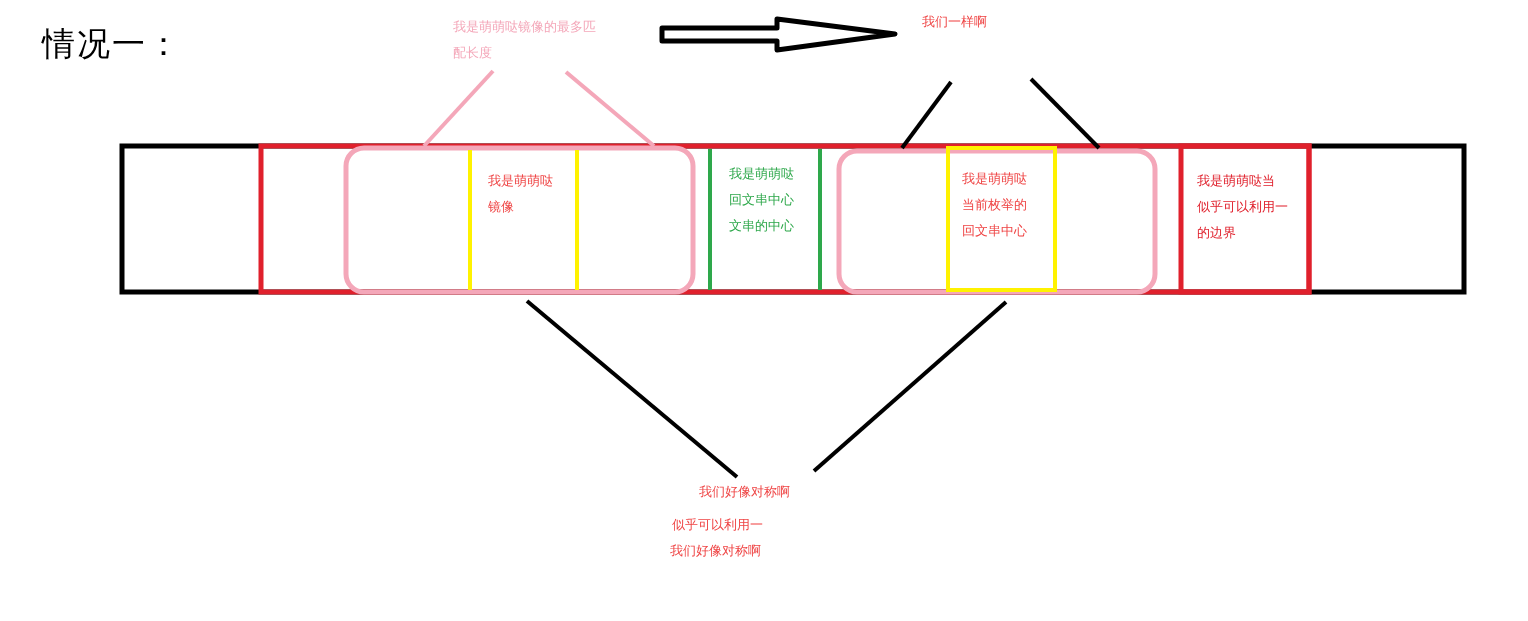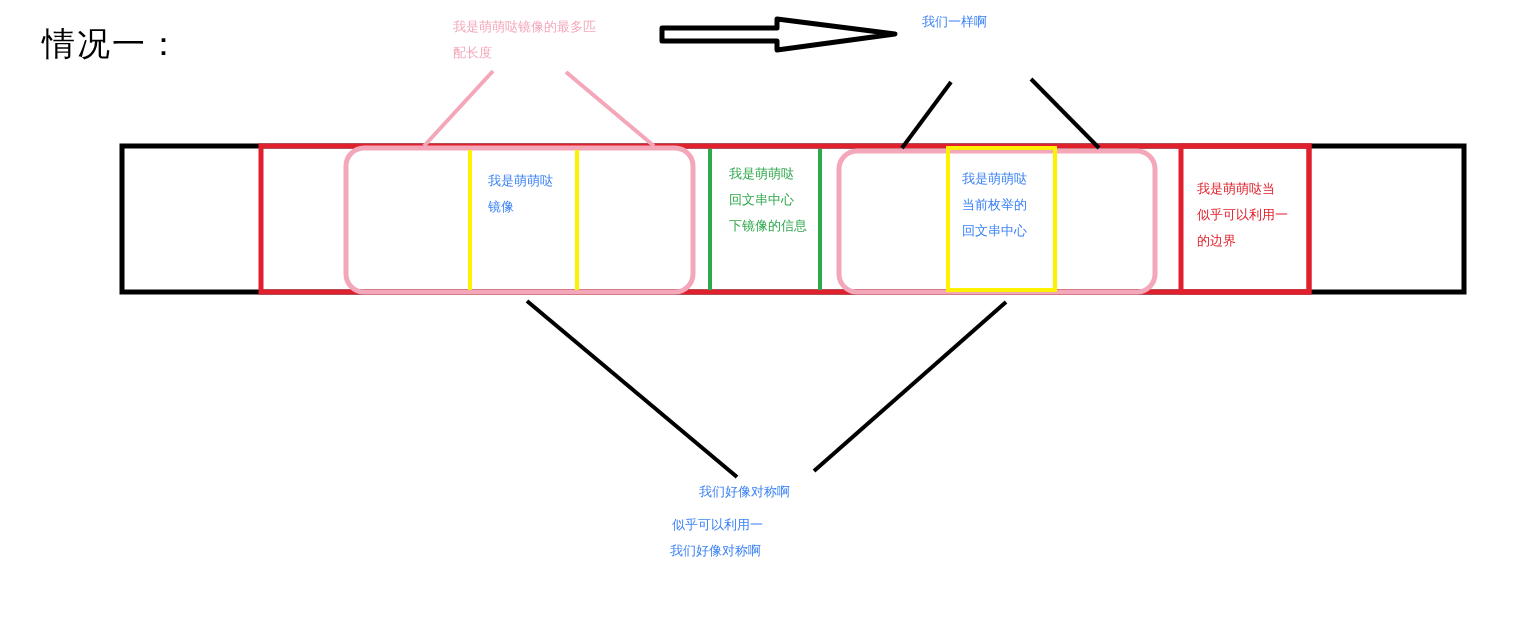--- a/index.html
+++ b/index.html
@@ -2,23 +2,23 @@
 <html><head>
 <meta charset="utf-8">
 <style>
   html, body { margin:0; padding:0; background:#ffffff; }
   body { width:1528px; height:621px; position:relative; overflow:hidden; font-family:"DejaVu Sans", sans-serif; }
   .abs { position:absolute; }
   svg.canvas { position:absolute; left:0; top:0; }
   .title { left:42px; top:22px; font-size:33px; color:#000; letter-spacing:2px; }
   .lbl { font-size:13px; line-height:26px; }
   .pink { color:#f4a7b9; }
-  .black { color:#3b82f6; }
+  .black { color:#ef4444; }
   .green { color:#2ea84b; }
-  .red { color:#e0202c;margin-top:8px; }
+  .red { color:#e0202c; }
 </style>
 </head>
 <body>
 
 <svg class="canvas" width="1528" height="621">
 
   <rect x="122" y="146" width="1342" height="146" fill="none" stroke="#000" stroke-width="5"></rect>
 
   <rect x="261" y="146" width="1048" height="146" fill="none" stroke="#e0202c" stroke-width="5"></rect>
 
@@ -58,21 +58,21 @@
 <div class="abs lbl black" style="left:922px;top:9px;">我们一样啊</div>
 
 <div class="abs lbl black" style="left:488px;top:168px;">
   <div>我是萌萌哒</div>
   <div>镜像</div>
 </div>
 
 <div class="abs lbl green" style="left:729px;top:161px;">
   <div>我是萌萌哒</div>
   <div>回文串中心</div>
-  <div>下镜像的信息</div>
+  <div>文串的中心</div>
 </div>
 
 <div class="abs lbl black" style="left:962px;top:166px;">
   <div>我是萌萌哒</div>
   <div>当前枚举的</div>
   <div>回文串中心</div>
 </div>
 
 <div class="abs lbl red" style="left:1197px;top:168px;">
   <div>我是萌萌哒当</div>

